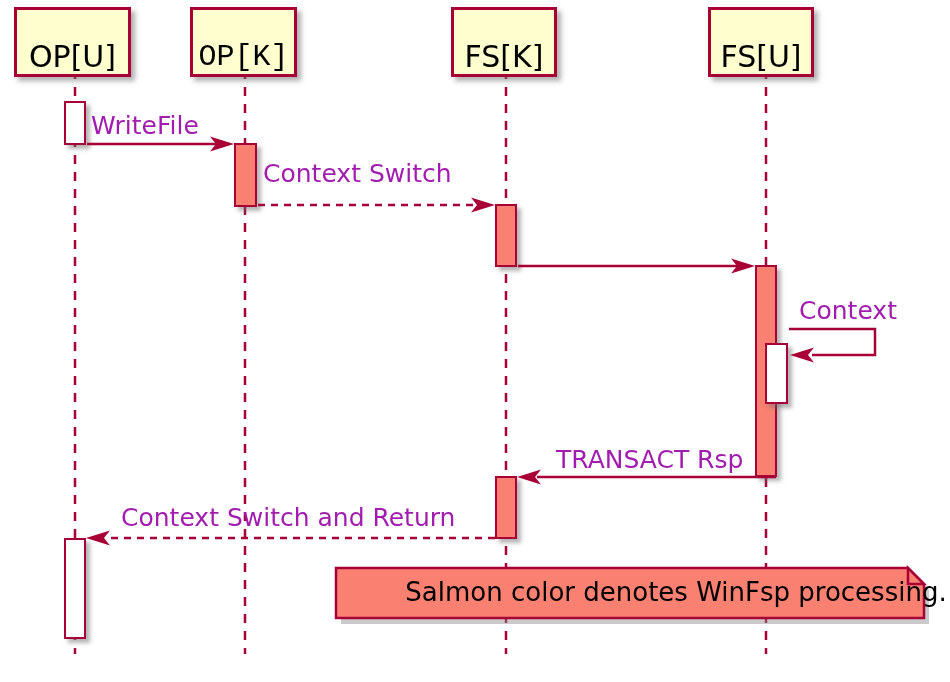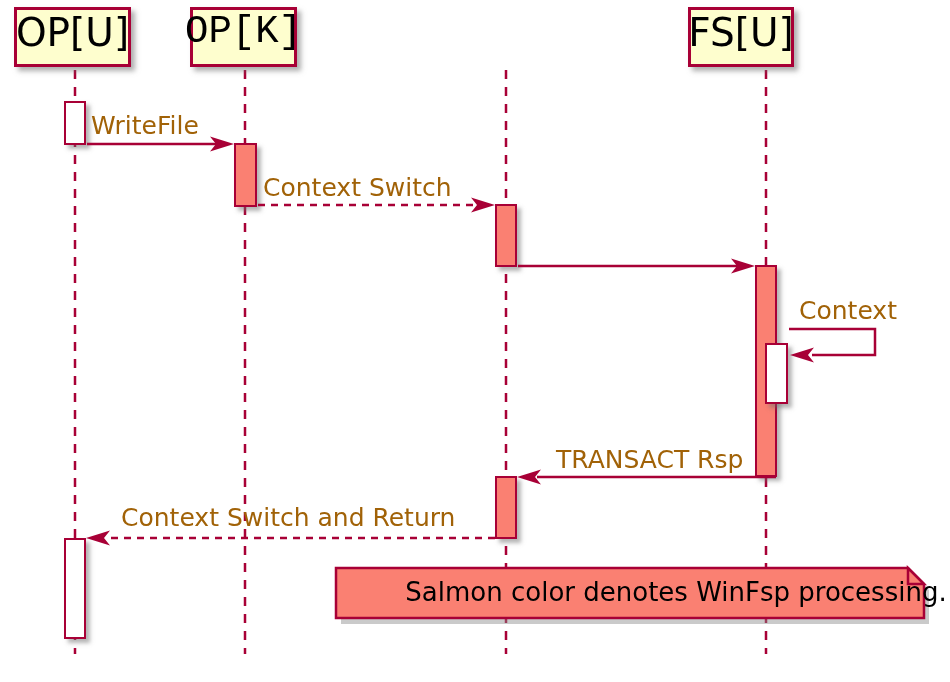--- a/index.html
+++ b/index.html
@@ -13,44 +13,44 @@
   svg.layer{position:absolute;left:0;top:0;pointer-events:none;}
   .layer-lifelines{z-index:1;}
   .layer-arrows{z-index:4;}
 
   .participant{
     position:absolute;
     box-sizing:border-box;
     background:#FEFECE;
     border:3px solid #A80036;
     box-shadow:4px 4px 5px rgba(110,110,110,.55);
-    display:flex;align-items:flex-start;justify-content:center;
-    font-size:39px;color:#000;
+    display:flex;align-items:flex-end;justify-content:center;
+    font-size:30px;color:#000;
     z-index:2;
-    top:7px;height:60px;
+    top:7px;height:70px;
   }
   .p1{left:14px;width:117px;}
   .p2{left:190px;width:107px;font-family:Liberation Mono, monospace;}
   .p3{left:451px;width:106px;}
-  .p4{left:688px;width:106px;}
+  .p4{left:708px;width:106px;}
 
   .bar{
     position:absolute;
     box-sizing:border-box;
     border:2.5px solid #A80036;
     box-shadow:4px 4px 4px rgba(110,110,110,.5);
     z-index:2;
   }
   .bar.white{background:#FFFFFF;}
   .bar.salmon{background:#FA8072;}
   .bar.nested{z-index:3;}
 
   .msg-label{
     position:absolute;
-    font-size:25px;color:#a16207;
+    font-size:25px;color:#a21caf;
     white-space:nowrap;
     z-index:5;
   }
   .note-label{
     position:absolute;
     left:336px;top:577px;width:680px;
     text-align:center;
     font-size:26px;color:#000;
     white-space:nowrap;
     z-index:5;
@@ -73,20 +73,23 @@
     <line class="lifeline" x1="245" y1="70" x2="245" y2="654"></line>
     <line class="lifeline" x1="506" y1="70" x2="506" y2="654"></line>
     <line class="lifeline" x1="766" y1="70" x2="766" y2="654"></line>
   </svg>
 
   <div class="participant p1">
     <span>OP[U]</span>
   </div>
   <div class="participant p2">
     <span>OP[K]</span>
+  </div>
+  <div class="participant p3">
+    <span>FS[K]</span>
   </div>
   <div class="participant p4">
     <span>FS[U]</span>
   </div>
 
   <div class="bar white" style="left:64px;  top:101px; width:22px; height:44px;"></div>
   <div class="bar salmon" style="left:234px; top:143px; width:23px; height:64px;"></div>
   <div class="bar salmon" style="left:495px; top:204px; width:22px; height:63px;"></div>
   <div class="bar salmon" style="left:755px; top:265px; width:22px; height:212px;"></div>
   <div class="bar white nested" style="left:765px; top:343px; width:23px; height:61px;"></div>
@@ -112,20 +115,20 @@
     <polygon class="head" points="814,347.5 790,355 814,362.5 808,355"></polygon>
 
     <line class="msg" x1="776" y1="477" x2="537" y2="477"></line>
     <polygon class="head" points="541,469.5 517,477 541,484.5 535,477"></polygon>
 
     <line class="msg dashed" x1="495" y1="538" x2="105" y2="538"></line>
     <polygon class="head" points="110,530.5 86,538 110,545.5 104,538"></polygon>
   </svg>
 
   <div class="msg-label" style="left:91px;  top:111px;">WriteFile</div>
-  <div class="msg-label" style="left:263px; top:173px;">Context Switch</div>
+  <div class="msg-label" style="left:263px; top:159px;">Context Switch</div>
   <div class="msg-label" style="left:799px; top:296px;">Context</div>
   <div class="msg-label" style="left:556px; top:445px;">TRANSACT Rsp</div>
   <div class="msg-label" style="left:121px; top:503px;">Context Switch and Return</div>
 
   <div class="note-label">Salmon color denotes WinFsp processing.</div>
 
 </div>
 
 </body></html>

